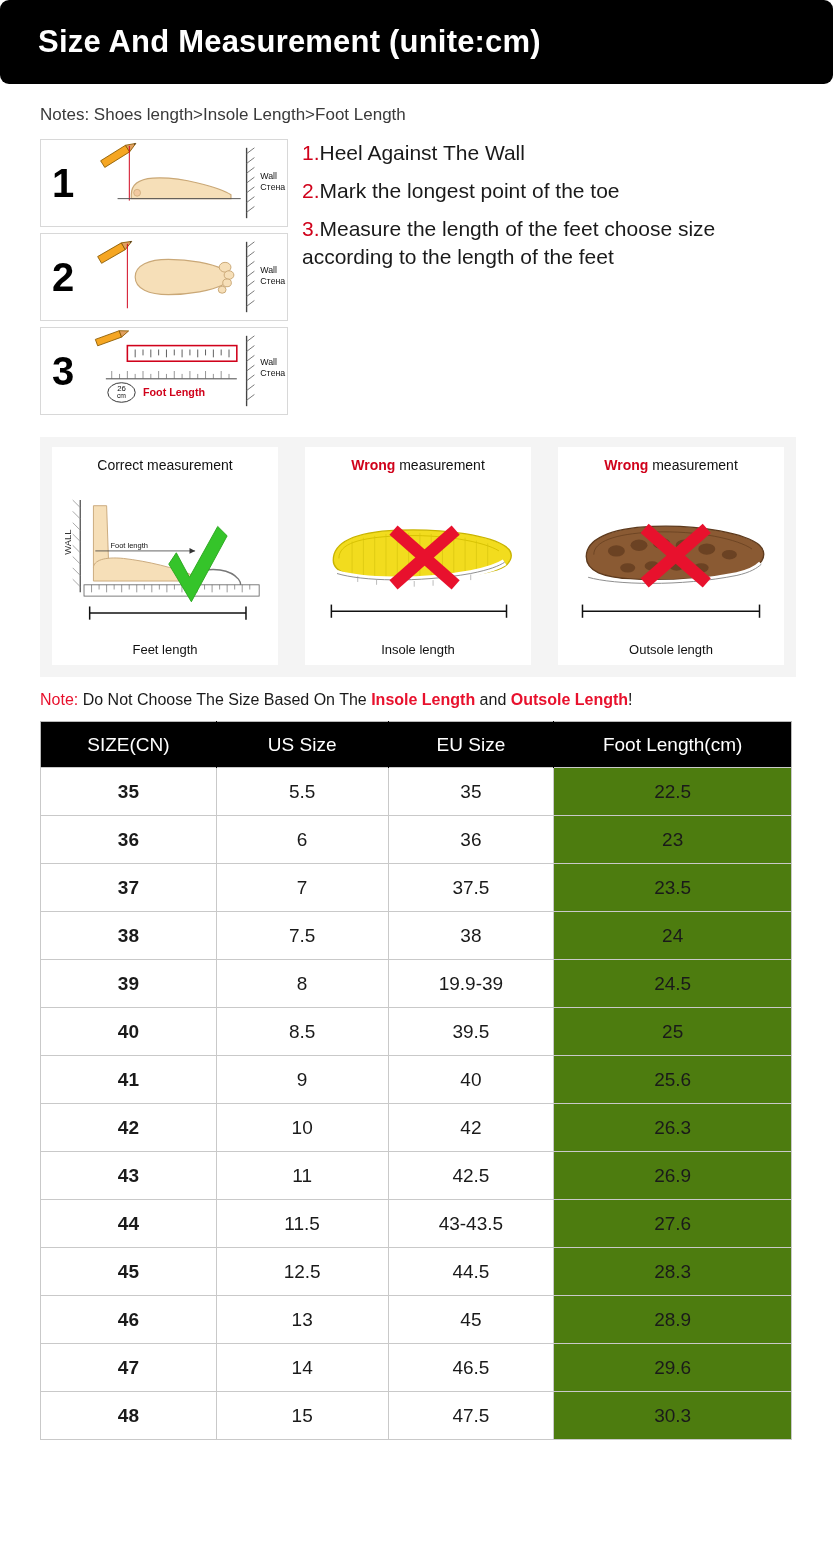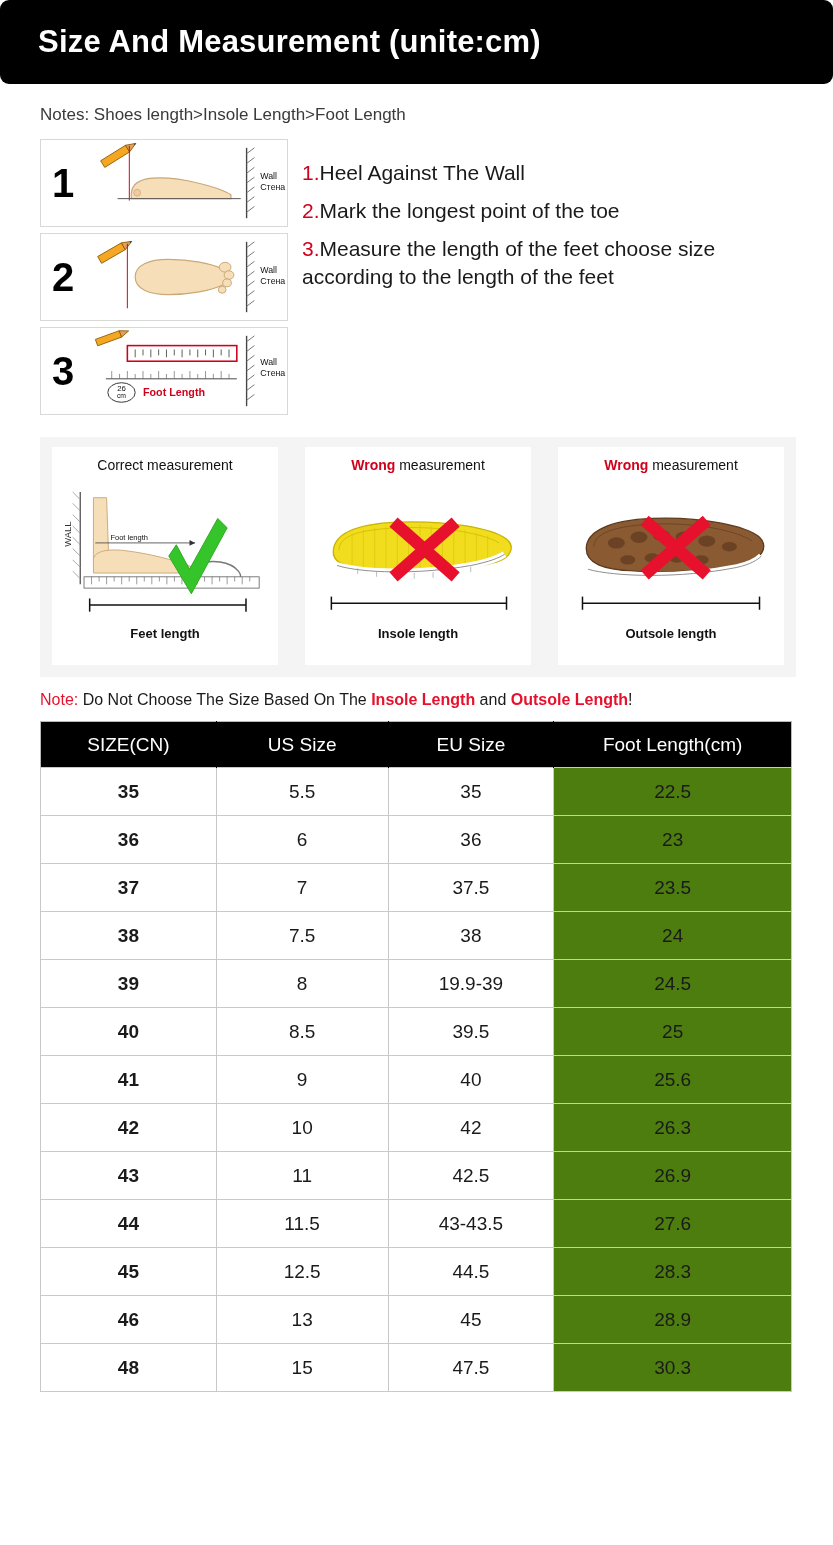--- a/index.html
+++ b/index.html
@@ -72,21 +72,21 @@
     margin-left: 14px;
     flex: 1;
   }
   .step-line {
     font-size: 21px;
     color: #1a1a1a;
     line-height: 28px;
     margin-bottom: 10px;
   }
   .step-line .idx { color: #d0021b; }
-  .step-line.first { margin-top: 20px; }
+  .step-line.first { margin-top: 0; }
 
   
   .compare-panel {
     margin: 16px 0 0 40px;
     width: 756px;
     background: #f4f4f4;
     padding: 10px 12px 12px 12px;
     display: flex;
     gap: 27px;
   }
@@ -101,23 +101,23 @@
   }
   .compare-card .cap {
     font-size: 14px;
     margin-top: 10px;
     color: #111;
   }
   .compare-card .cap .red { color: #d0021b; font-weight: bold; }
   .compare-card .figure { flex: 1; width: 100%; }
   .compare-card .bottom-label {
     font-size: 13px;
-    font-weight: bold;
+    font-weight: normal;
     color: #111;
-    margin-bottom: 24px;
+    margin-bottom: 8px;
   }
 
   
   .note-warn {
     margin: 14px 0 0 40px;
     font-size: 16px;
     color: #1a1a1a;
   }
   .note-warn .red { color: #e8112d; }
   .note-warn .redb { color: #e8112d; font-weight: bold; }
@@ -534,19 +534,25 @@
         <td class="col3">44.5</td>
         <td class="col-foot col4">28.3</td>
       </tr>
       <tr>
         <td class="col-cn col1">46</td>
         <td class="col2">13</td>
         <td class="col3">45</td>
         <td class="col-foot col4">28.9</td>
       </tr>
       <tr>
+        <td class="col-cn col1">47</td>
+        <td class="col2">14</td>
+        <td class="col3">46.5</td>
+        <td class="col-foot col4">29.6</td>
+      </tr>
+      <tr>
         <td class="col-cn col1">48</td>
         <td class="col2">15</td>
         <td class="col3">47.5</td>
         <td class="col-foot col4">30.3</td>
       </tr>
     </tbody>
 </table>
 
 </body></html>

